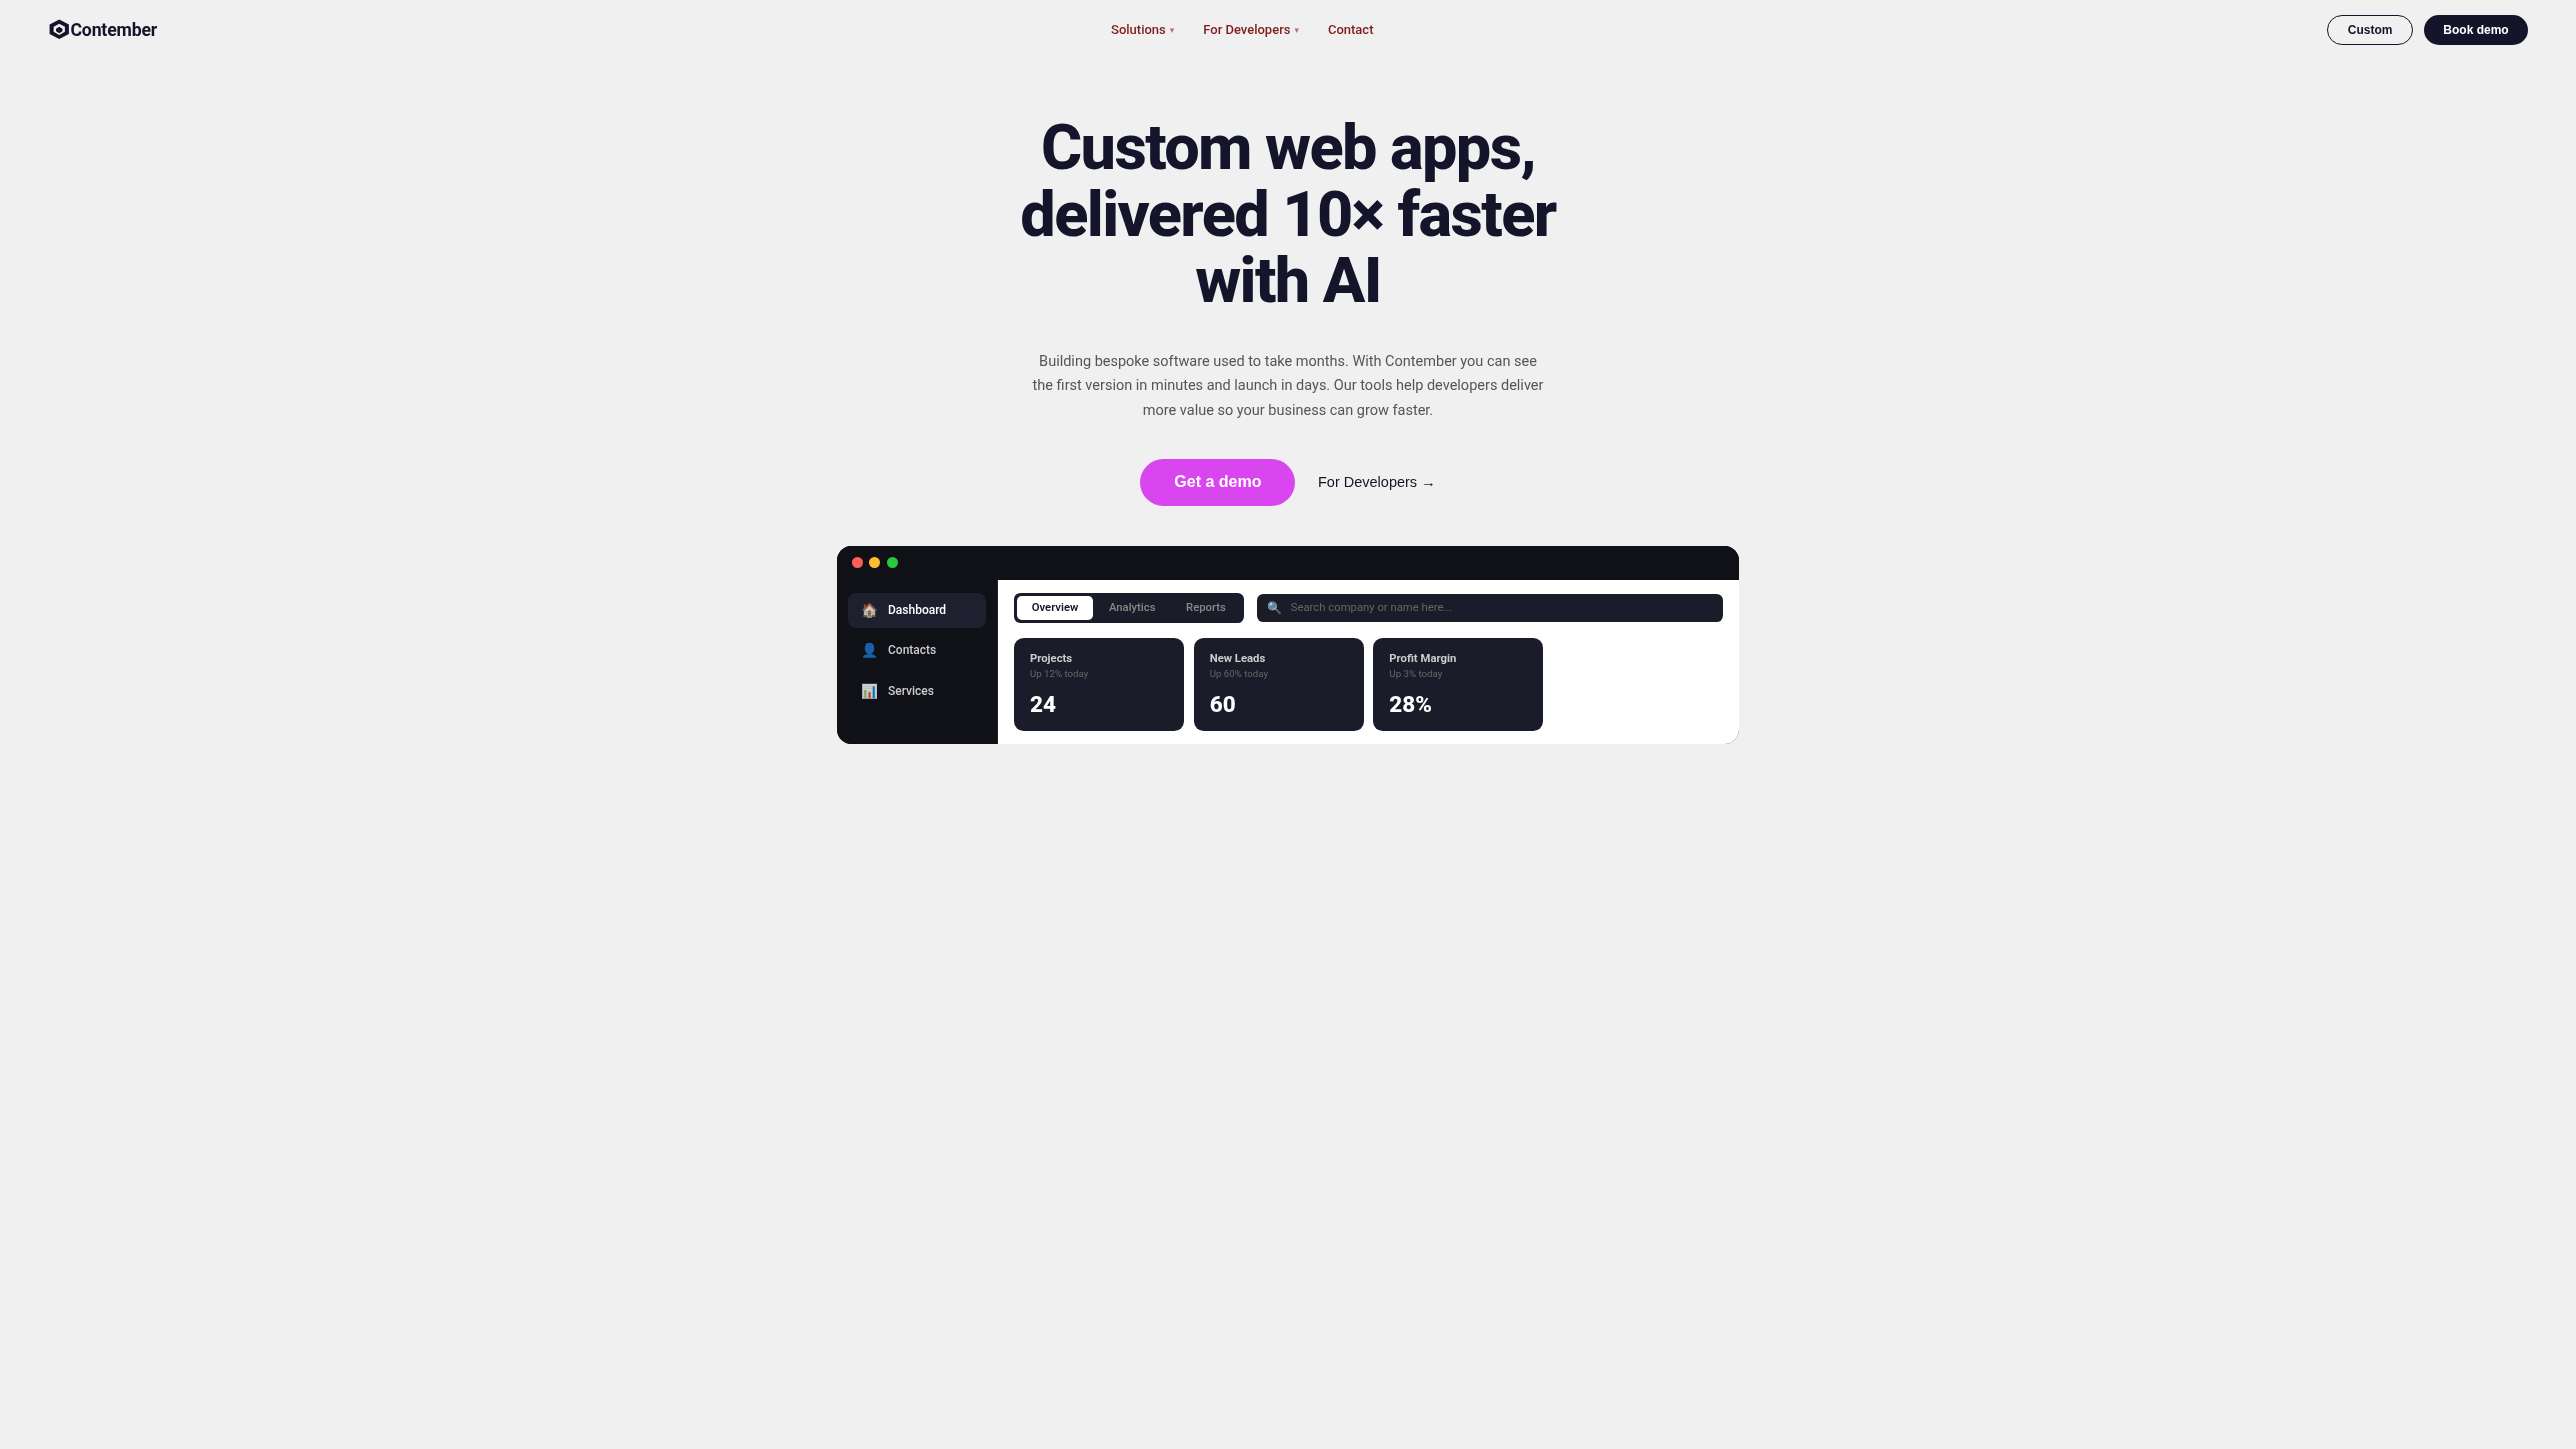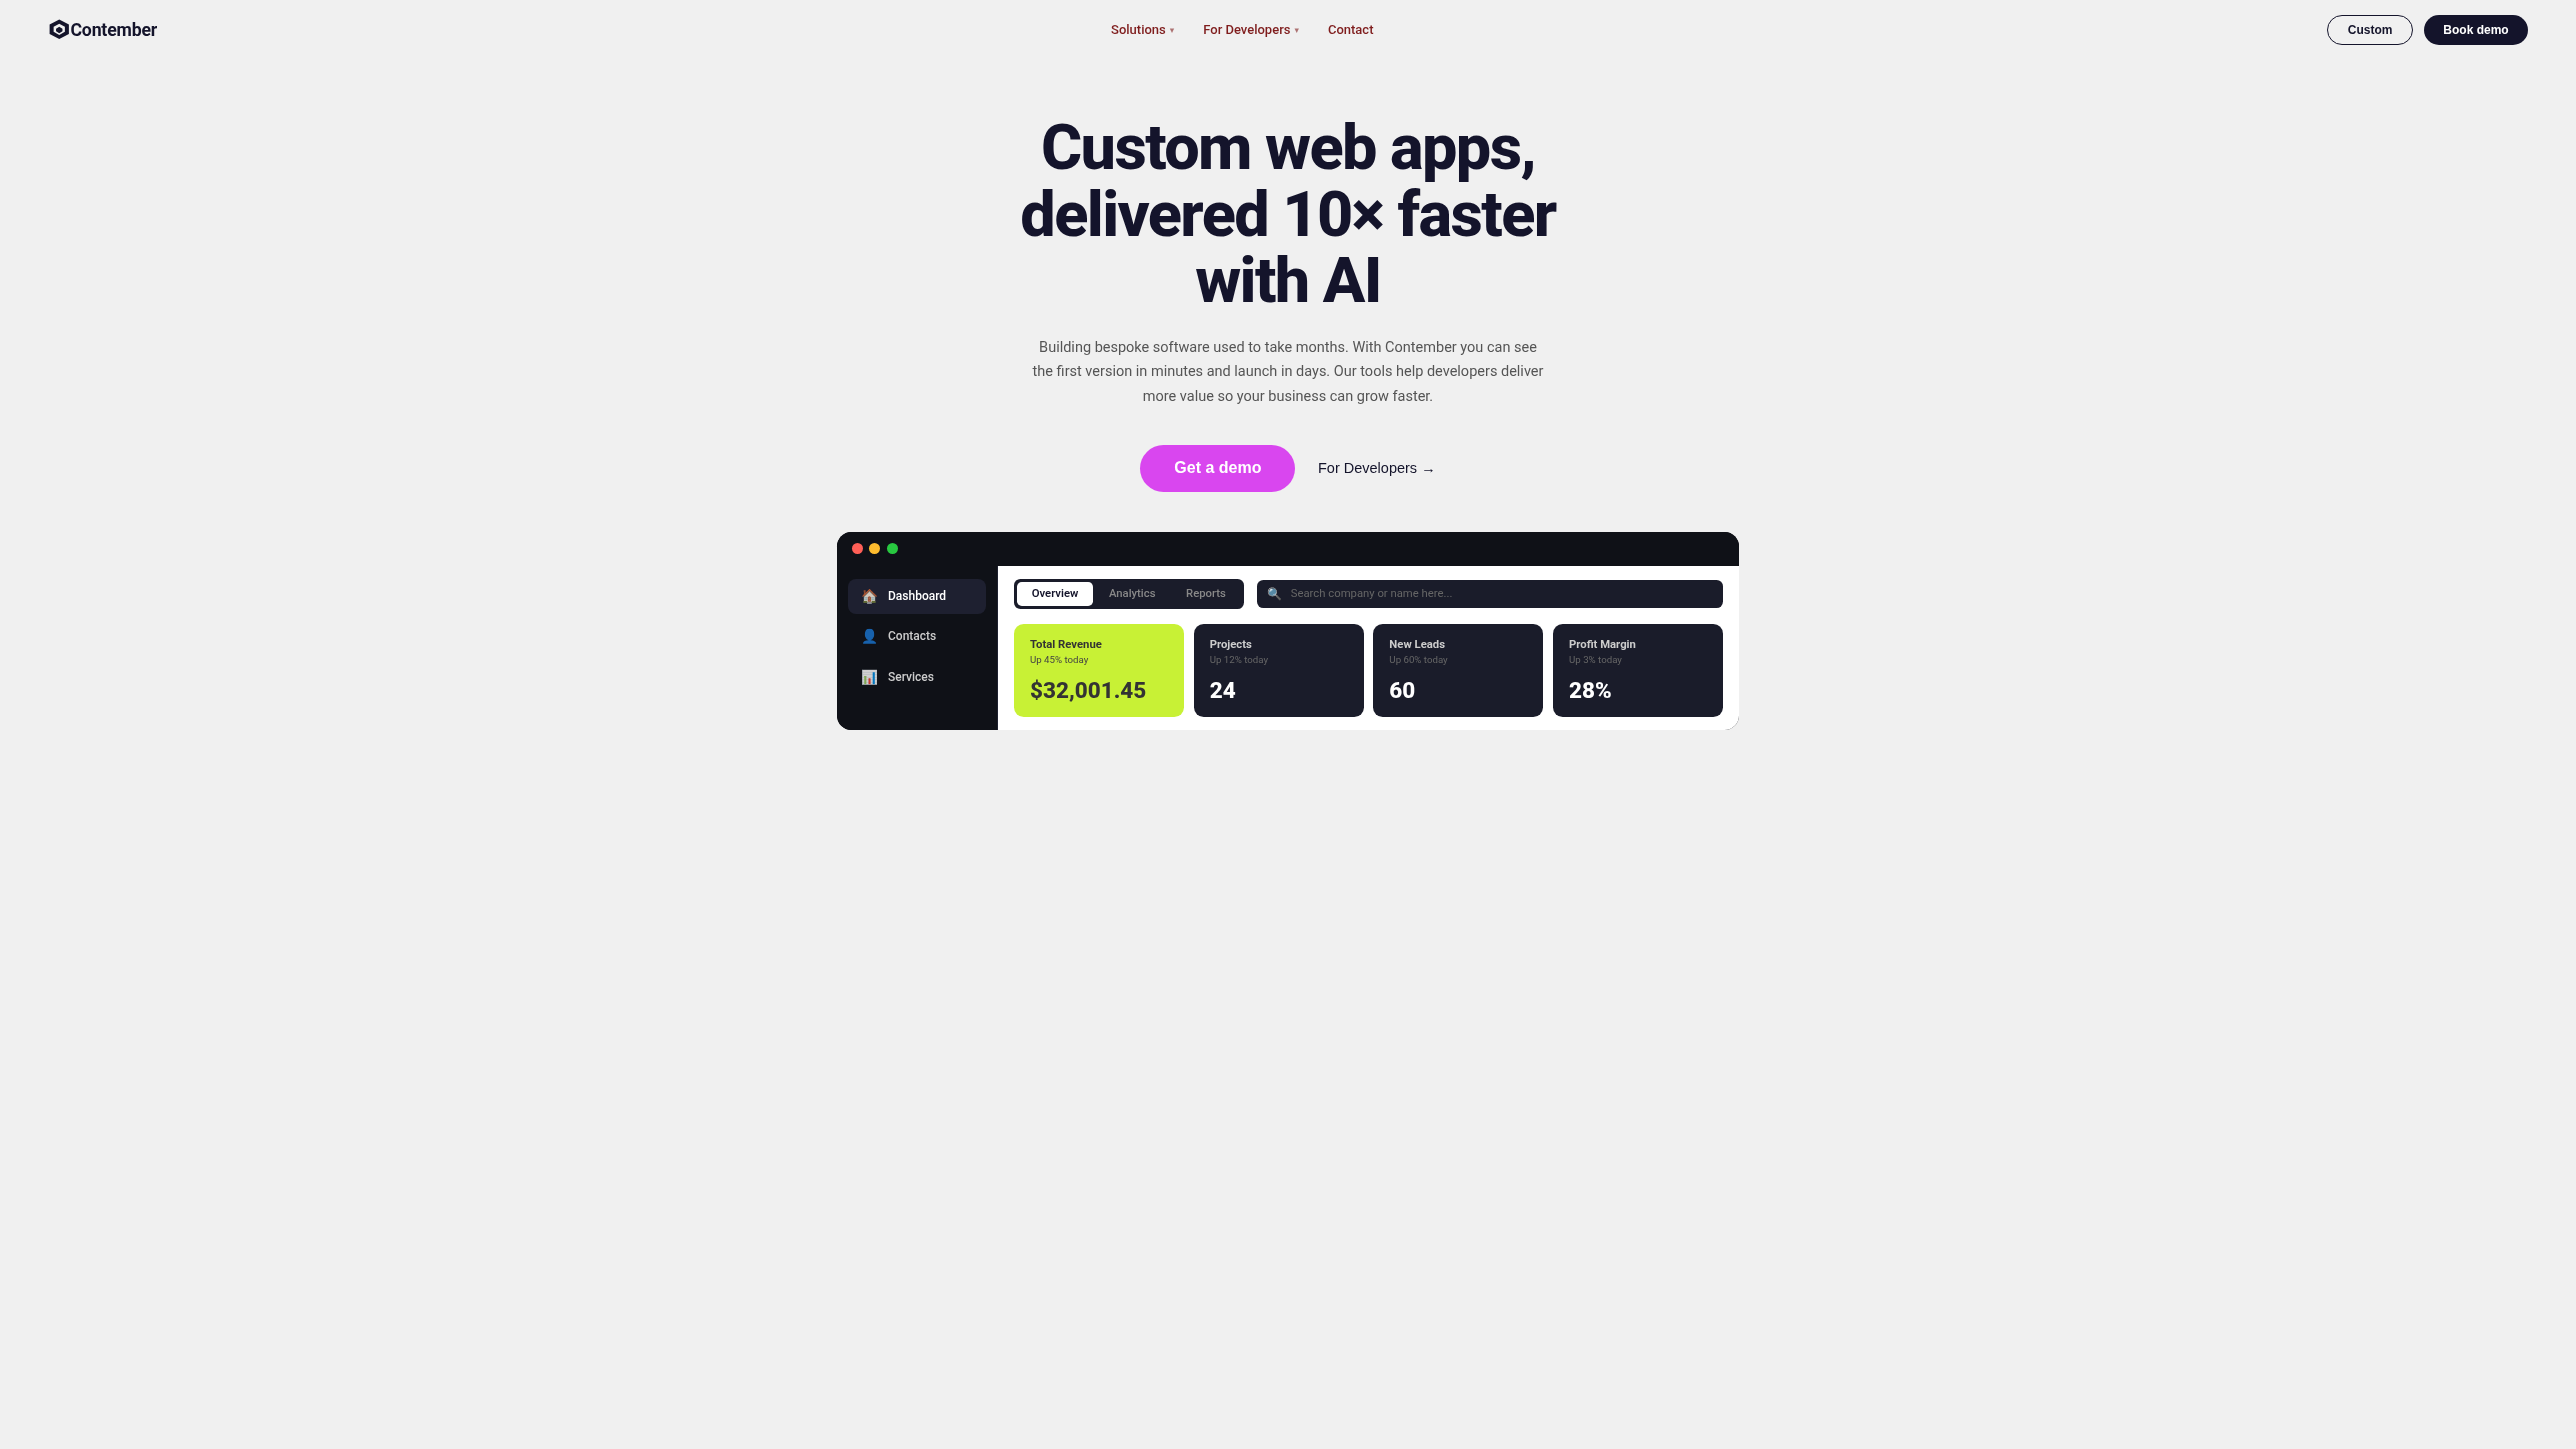--- a/index.html
+++ b/index.html
@@ -94,21 +94,21 @@
       max-width: 660px;
       margin: 0 auto;
     }
 
     .hero-title {
       font-size: 63px;
       font-weight: 800;
       color: #14142b;
       line-height: 1.05;
       letter-spacing: -1.6px;
-      margin-bottom: 22px;
+      margin-bottom: 36px;
     }
 
     .hero-subtitle {
       font-size: 14.5px;
       color: #555;
       line-height: 1.7;
       max-width: 515px;
       margin: 4px auto 35px;
     }
 
@@ -394,25 +394,20 @@
             <div class="tab">Reports</div>
           </div>
           <div class="search-box">
             <span class="search-icon">🔍</span>
             <span class="search-placeholder">Search company or name here...</span>
           </div>
         </div>
 
         <div class="stats-row">
 
-          <div class="stat-card highlight">
-            <div class="stat-label">Total Revenue</div>
-            <div class="stat-up">Up 45% today</div>
-            <div class="stat-value">$32,001.45</div>
-          </div>
 
           <div class="stat-card">
             <div class="stat-label">Projects</div>
             <div class="stat-up">Up 12% today</div>
             <div class="stat-value">24</div>
           </div>
 
           <div class="stat-card">
             <div class="stat-label">New Leads</div>
             <div class="stat-up">Up 60% today</div>

